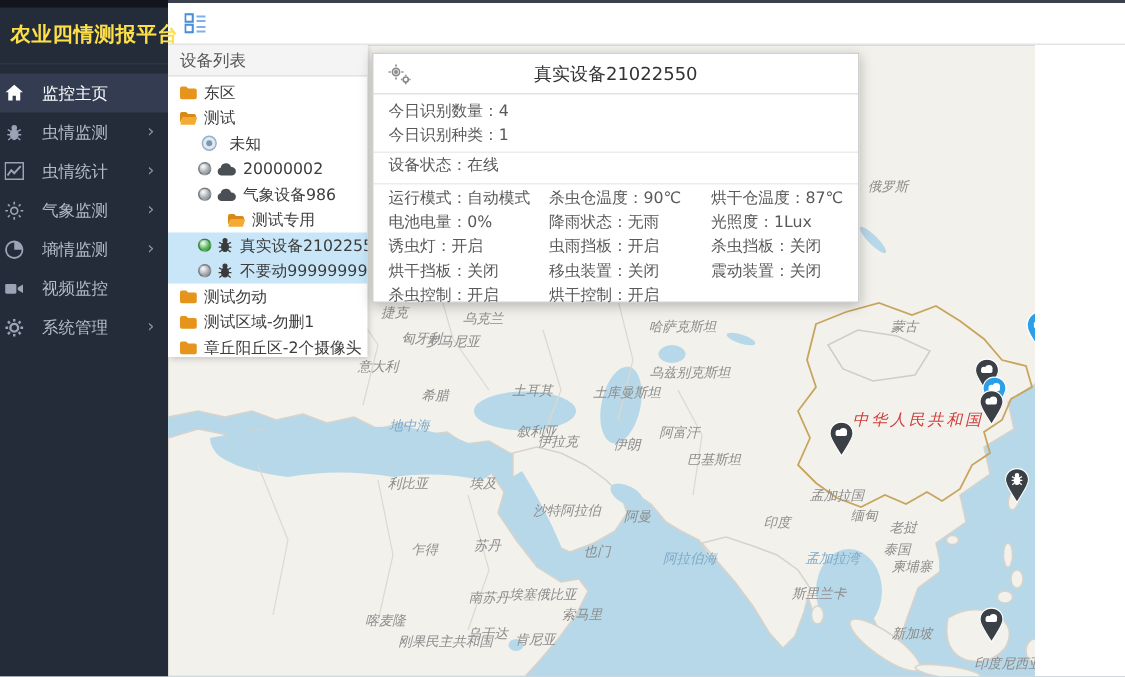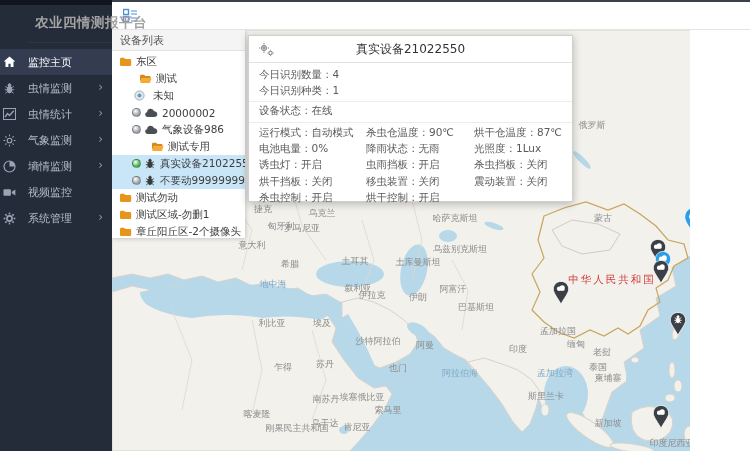--- a/index.html
+++ b/index.html
@@ -2,33 +2,33 @@
 <html><head>
 <meta charset="utf-8">
 <style>
   * { margin:0; padding:0; box-sizing:border-box; }
   body { font-family:"DejaVu Sans","Liberation Sans",sans-serif; background:#888; }
   .screen { position:relative; width:750px; height:451px; background:#fff; overflow:hidden; }
 
   
   .sidebar { position:absolute; left:0; top:0; width:112px; height:451px; background:#242b39; z-index:30; }
   .sidebar-topstrip { height:5px; background:#12151d; }
-  .app-title { color:#a3a3a3; font-size:13.5px; font-weight:bold; letter-spacing:0.5px; padding:9px 7px 10px 7px; border-bottom:1px solid #2e3645; white-space:nowrap;margin-left:28px; }
+  .app-title { color:#fde047; font-size:13.5px; font-weight:bold; letter-spacing:0.5px; padding:9px 7px 10px 7px; border-bottom:1px solid #2e3645; white-space:nowrap; }
   .side-menu { padding-top:6px; }
   .side-item { position:relative; display:flex; align-items:center; height:26px; padding-left:3px; color:#b4bcc9; font-size:11px; cursor:pointer; }
   .side-item.active { background:#333c50; color:#fff; }
   .side-item .s-icon { width:13px; height:13px; margin-right:12px; flex:none; display:flex; align-items:center; justify-content:center; }
   .side-item .chev { position:absolute; right:9px; top:50%; transform:translateY(-54%); font-size:12px; color:#8892a2; }
 
   
   .topbar { position:absolute; left:112px; top:0; width:638px; height:30px; background:#fff; border-bottom:1px solid #e4e4e4; border-top:2px solid #3a414c; z-index:20; display:flex; align-items:center; padding-left:11px; }
   .layout-icon { width:15px; height:15px; cursor:pointer; }
 
   
-  .map { position:absolute; left:112px; top:30px; width:578px; height:421px; background:#b7d8e8; overflow:hidden; z-index:1; }
+  .map { position:absolute; left:112px; top:30px; width:578px; height:421px; background:#b7d8e8; overflow:hidden; z-index:1;font-style:italic; }
   .map svg.basemap { position:absolute; left:0; top:0; }
   .map-label { position:absolute; transform:translate(-50%,-50%); font-size:9px; color:#8c8c8c; white-space:nowrap; pointer-events:none; }
   .map-label.sea { color:#7ea9c7; }
   .map-label.nation { color:#cf3b3b; font-size:10.5px; letter-spacing:2px; }
   .map-marker { position:absolute; transform:translate(-50%,-58%); cursor:pointer; }
 
   
   .device-panel { position:absolute; left:112px; top:30px; width:133px; height:208px; background:#fff; z-index:10; box-shadow:1px 1px 4px rgba(0,0,0,0.18); }
   .panel-header { height:21px; line-height:21px; background:#f4f4f4; border-bottom:1px solid #e3e3e3; font-size:11px; color:#555; padding-left:8px; }
   .tree { padding-top:2px; }
@@ -344,21 +344,21 @@
     <div class="panel-header">设备列表</div>
     <div class="tree" id="tree">
         <div class="tree-row" style="padding-left: 7px;">
           <span class="t-icon">
             <svg width="13" height="11" viewBox="0 0 14 12">
               <path d="M1,3.2 Q1,1.8 2.4,1.8 H5.4 L6.9,3.3 H11.8 Q13.2,3.3 13.2,4.7 V9.6 Q13.2,11 11.8,11 H2.4 Q1,11 1,9.6 Z" fill="#e6941c"></path>
             </svg>
           </span>
           <span>东区</span>
         </div>
-        <div class="tree-row" style="padding-left: 7px; margin-left: 20px;">
+        <div class="tree-row" style="padding-left: 7px;">
           <span class="t-icon">
             <svg width="13" height="11" viewBox="0 0 14 12">
               <path d="M1,3.2 Q1,1.8 2.4,1.8 H5.4 L6.9,3.3 H11.2 Q12.6,3.3 12.6,4.7 V6 H3 L1,9.6 Z" fill="#d98a16"></path>
               <path d="M2.6,5.6 H13.6 L11.8,11 H1.2 Z" fill="#f3ab33"></path>
             </svg>
           </span>
           <span>测试</span>
         </div>
         <div class="tree-row" style="padding-left: 20px;">
           <span class="t-icon" style="margin-left:2px;margin-right:8px">

